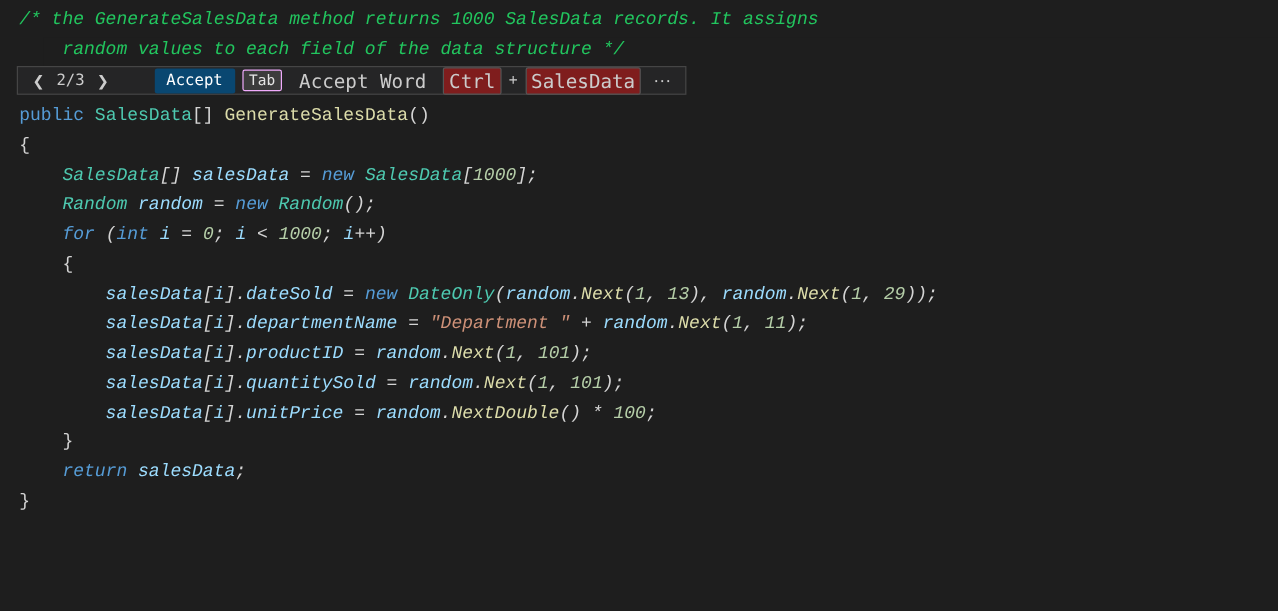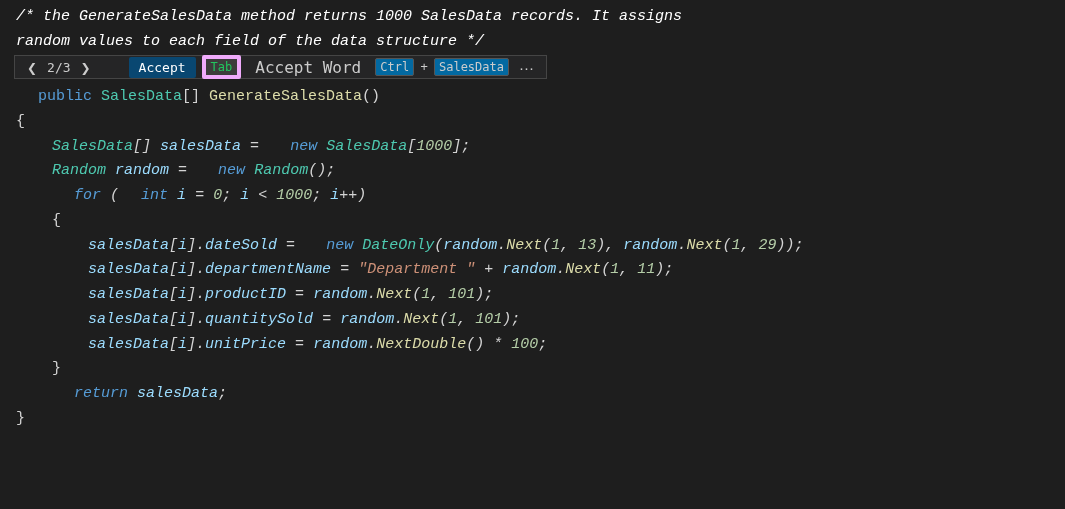--- a/index.html
+++ b/index.html
@@ -71,44 +71,44 @@
       padding: 3px 10px;
       font-family: 'Consolas', monospace;
       font-size: 13px;
       cursor: pointer;
       border-radius: 2px;
       margin-left: 28px;
     }
 
     .tab-badge {
       background: #3c3c3c;
-      color: #22c55e;
-      border: 4px solid #f0abfc;
+      color: #e5e5e5;
+      border: 1px solid #f0abfc;
       padding: 1px 5px;
       font-size: 12px;
       border-radius: 2px;
       font-family: 'Consolas', monospace;
     }
 
     .accept-word-btn {
       background: none;
       color: #cccccc;
       border: none;
       padding: 3px 8px;
       font-family: 'Consolas', monospace;
       font-size: 16px;
       cursor: pointer;
     }
 
     .shortcut-badge {
-      background: #0369a1;
+      background: #7f1d1d;
       color: #cccccc;
       border: 1px solid #555;
       padding: 1px 4px;
-      font-size: 12px;
+      font-size: 16px;
       border-radius: 2px;
       font-family: 'Consolas', monospace;
     }
 
     .more-btn {
       background: none;
       border: none;
       color: #cccccc;
       cursor: pointer;
       font-size: 15px;
@@ -119,42 +119,42 @@
       padding: 4px 16px;
       line-height: 1.65;
     }
 
     .code-line {
       display: block;
       white-space: pre;
       color: #d4d4d4;
     }
 
-    .kw { color: #569cd6; margin-left: 22px; }
+    .kw { color: #569cd6; }
     .type { color: #4ec9b0; }
     .method { color: #dcdcaa; }
     .string { color: #ce9178; }
     .number { color: #b5cea8; }
-    .comment { color: #ffffff; font-style: italic; }
+    .comment { color: #22c55e; font-style: italic; }
     .var { color: #9cdcfe; }
     .op { color: #d4d4d4; }
     .italic-code { font-style: italic; }
 
     .chevron-left::before { content: '❮'; font-size: 12px; }
     .chevron-right::before { content: '❯'; font-size: 12px; }
   </style>
 </head>
 <body>
 
 <div class="editor-container">
 
   <div class="comment-line">
     <span class="comment">/* the GenerateSalesData method returns 1000 SalesData records. It assigns</span>
   </div>
-  <div class="comment-line" style="padding-top:0;">
+  <div class="comment-line" style="padding-top:0;margin-left:36px;">
     <span class="comment">random values to each field of the data structure */</span>
   </div>
 
   <div class="autocomplete-bar">
     <button class="nav-btn">
       <span class="chevron-left"></span>
     </button>
     <span class="nav-count">2/3</span>
     <button class="nav-btn">
       <span class="chevron-right"></span>

